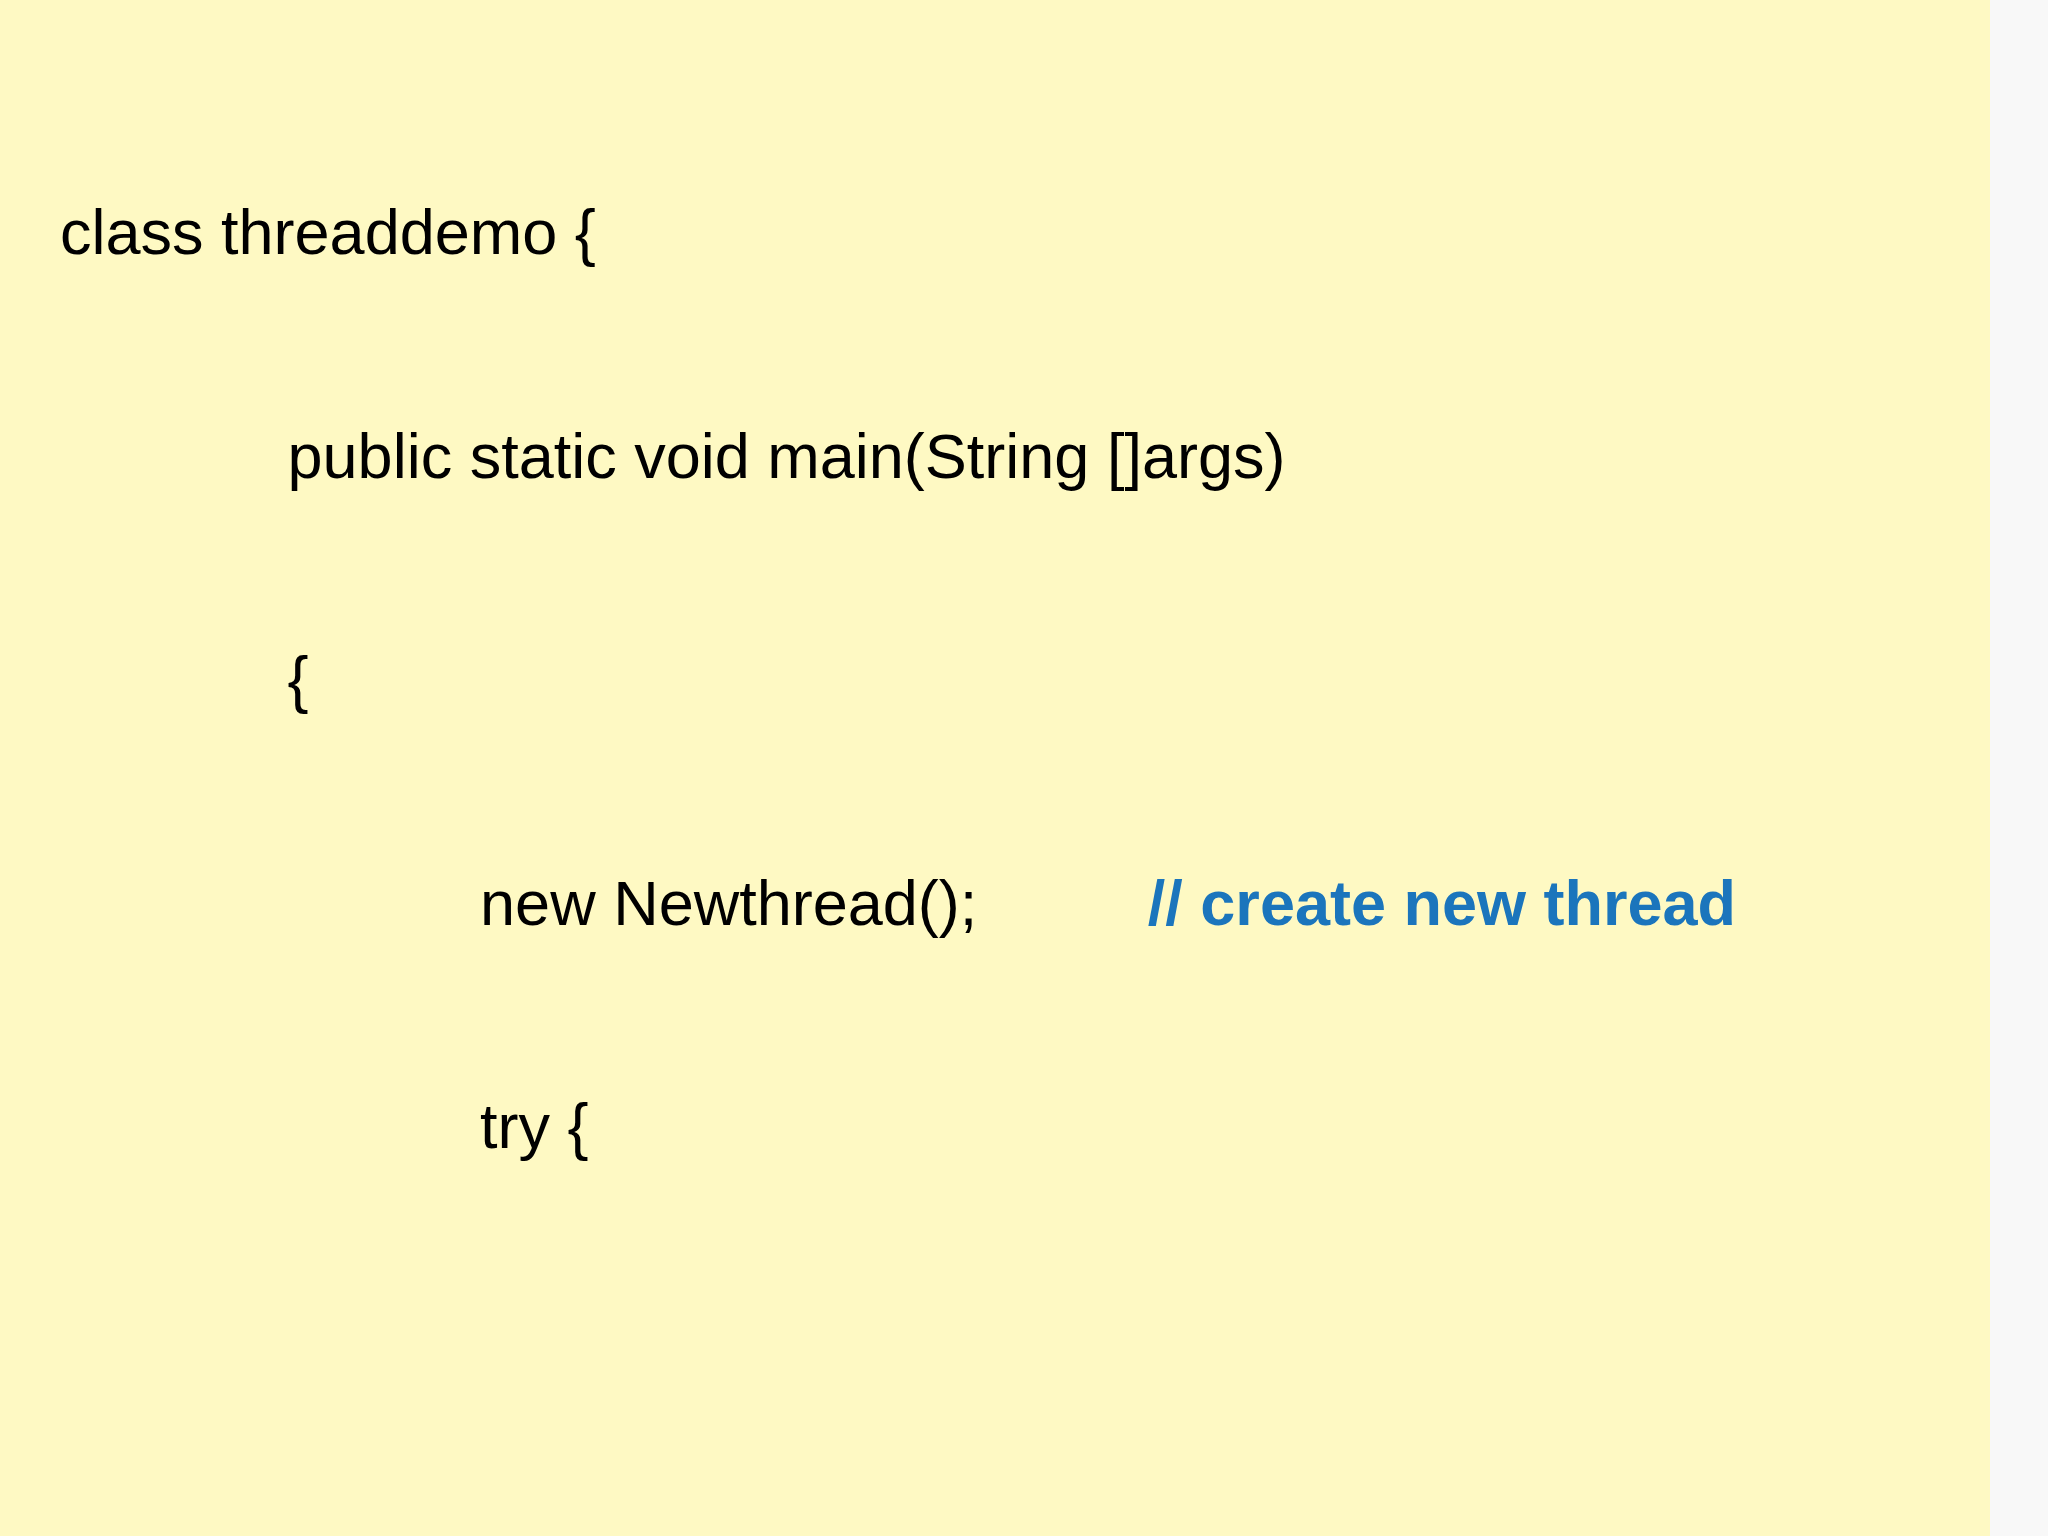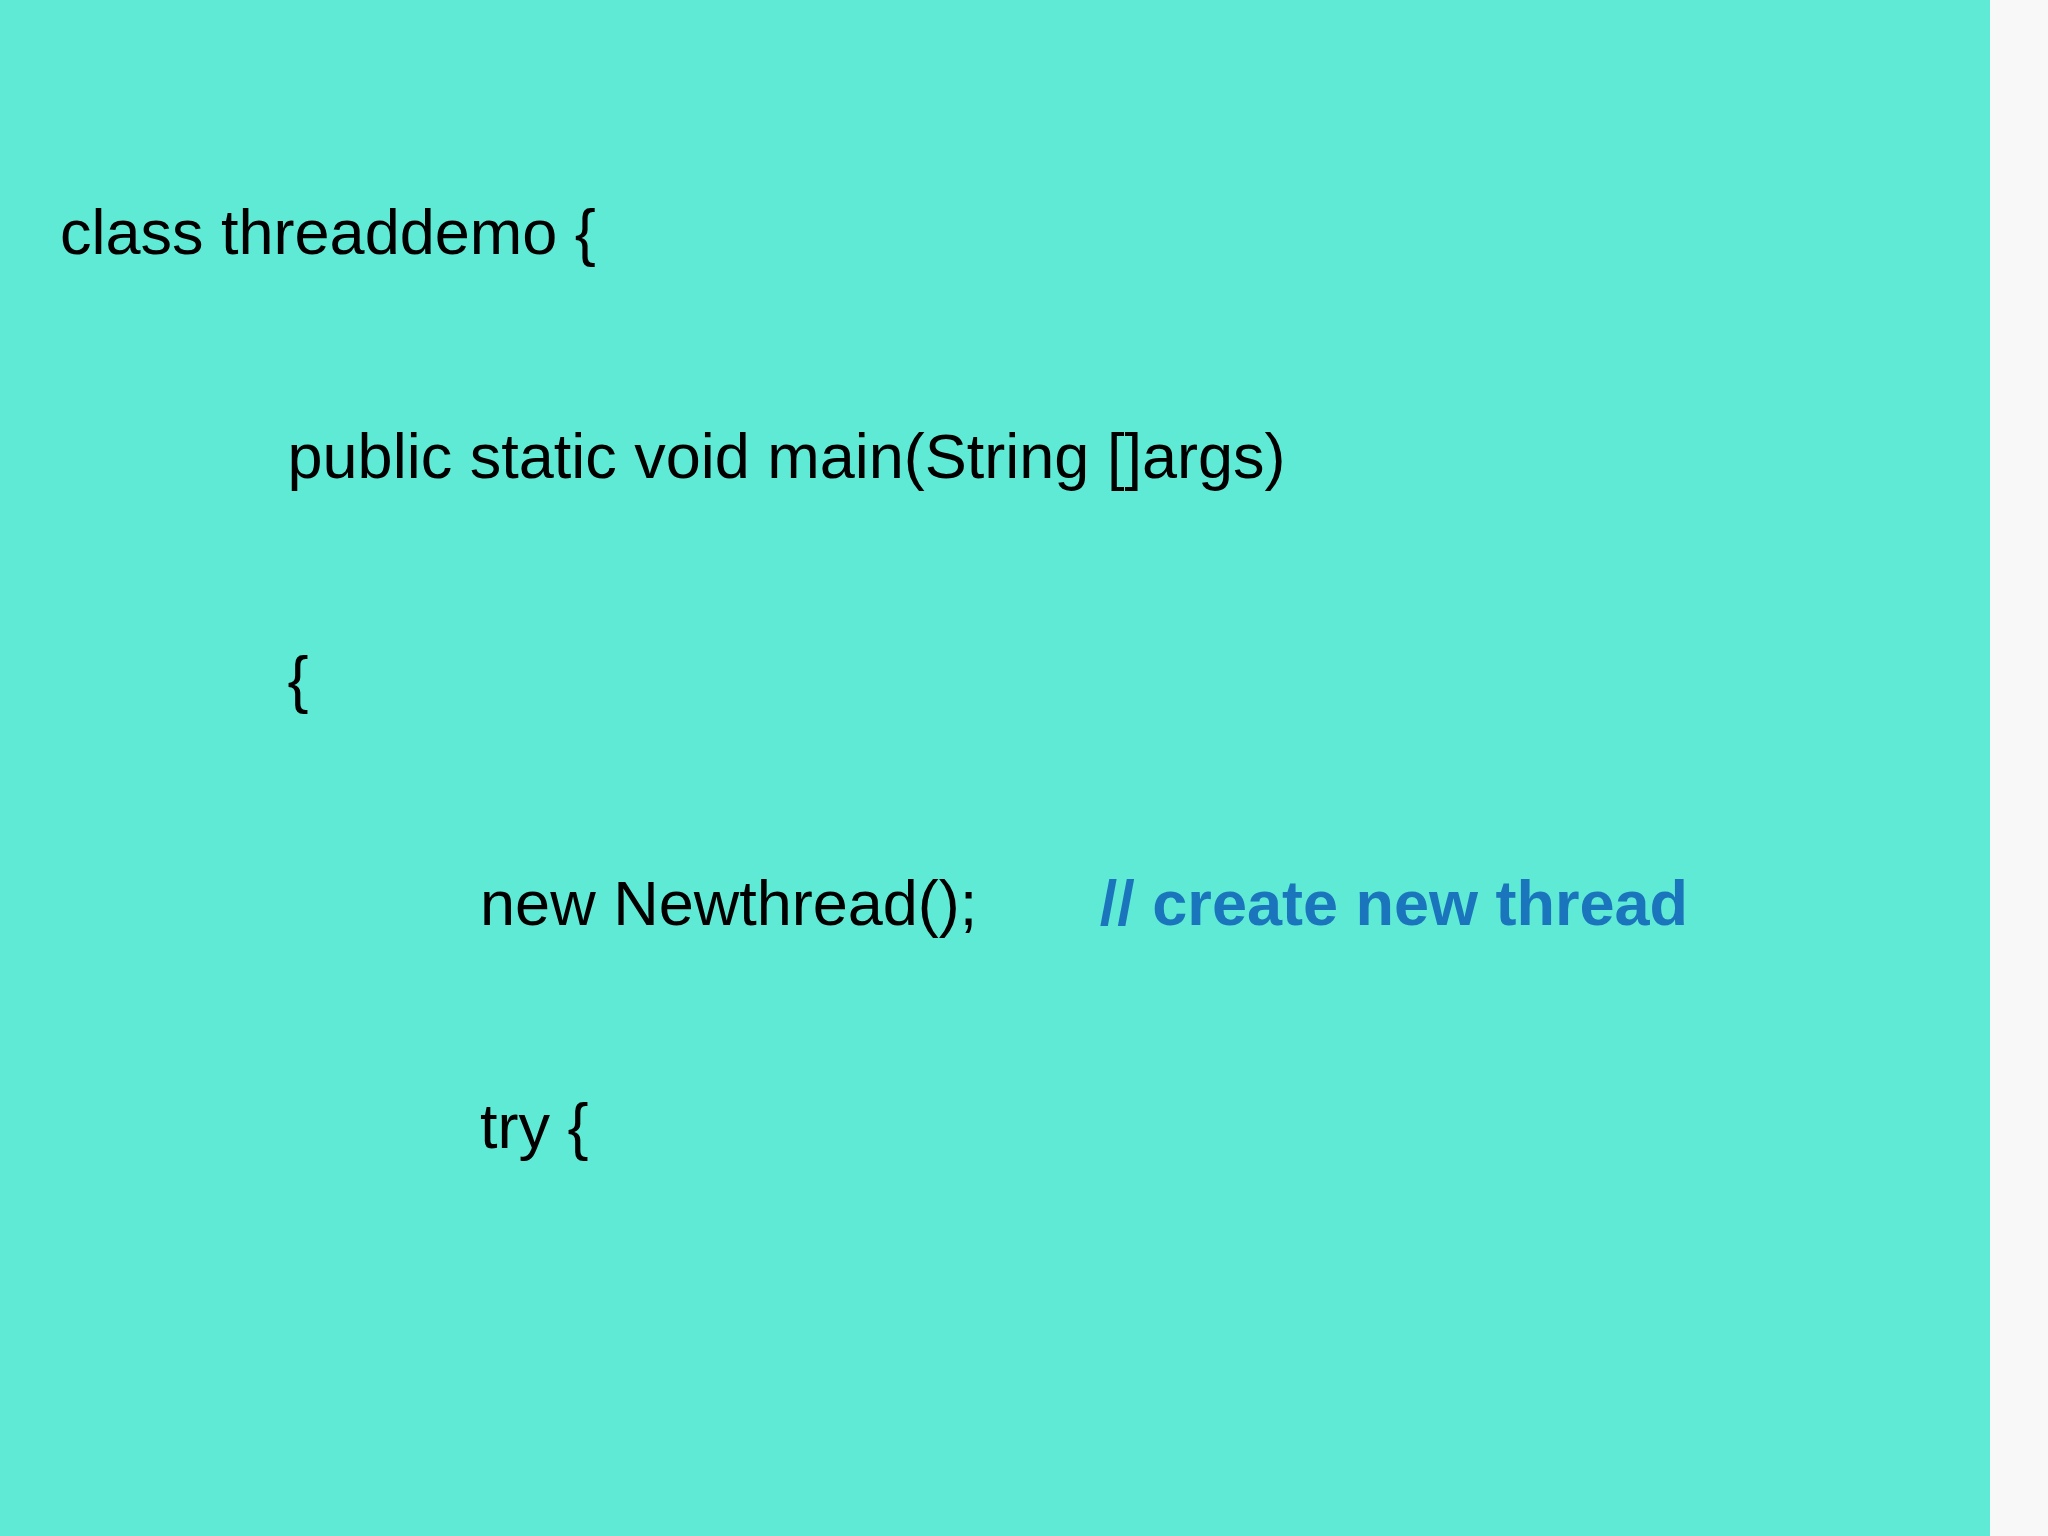--- a/index.html
+++ b/index.html
@@ -4,21 +4,21 @@
 <style>
   html, body {
     margin: 0;
     padding: 0;
     background: #ffffff;
   }
   .slide {
     position: relative;
     width: 2048px;
     height: 1536px;
-    background: #5eead4;
+    background: #fef9c3;
     overflow: hidden;
   }
   .right-band {
     position: absolute;
     top: 0;
     right: 0;
     width: 58px;
     height: 100%;
     background: #f8f8f8;
   }
@@ -29,20 +29,21 @@
     font-family: "Liberation Sans", "DejaVu Sans", sans-serif;
     font-size: 63px;
     line-height: 74.5px;
     color: var(--text-color, #000000);
     white-space: pre;
   }
   .line { height: 74.5px; }
   .cmt {
     color: var(--comment-color, #1b75bc);
     font-weight: bold;
+    margin-left: 48px;
   }
 </style>
 </head>
 <body style="background: rgb(255, 255, 255);">
 
 <div class="slide">
   <div class="right-band"></div>
   <div class="code">
     <div class="line"><span>class threaddemo {</span><span class="cmt"></span></div>
     <div class="line"><span>             public static void main(String []args)</span><span class="cmt"></span></div>

